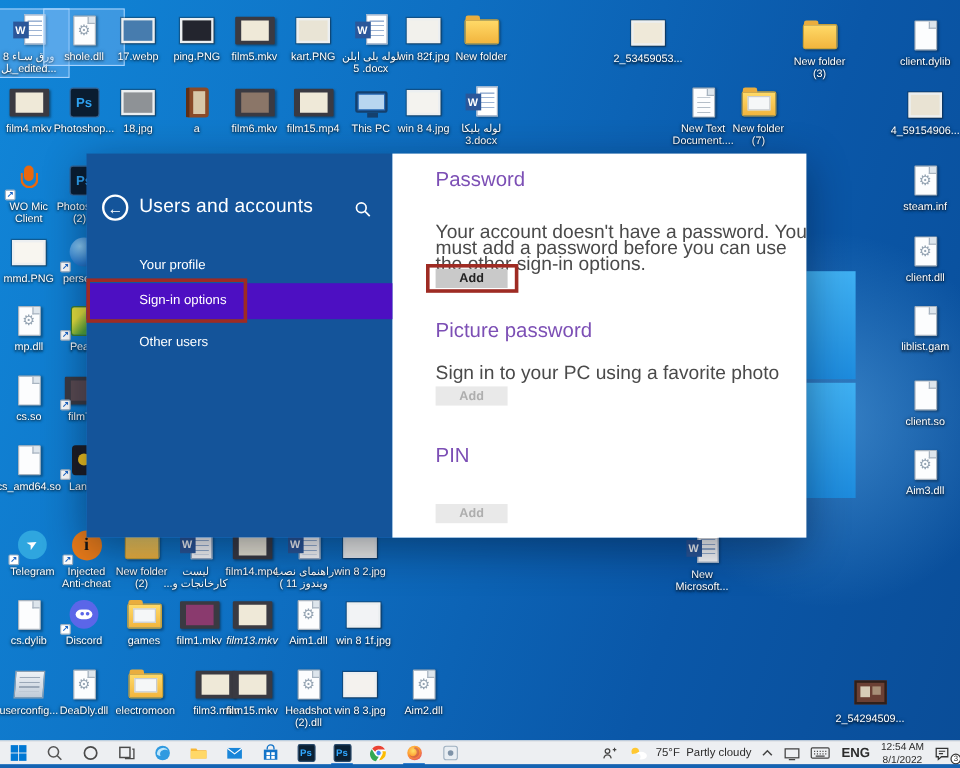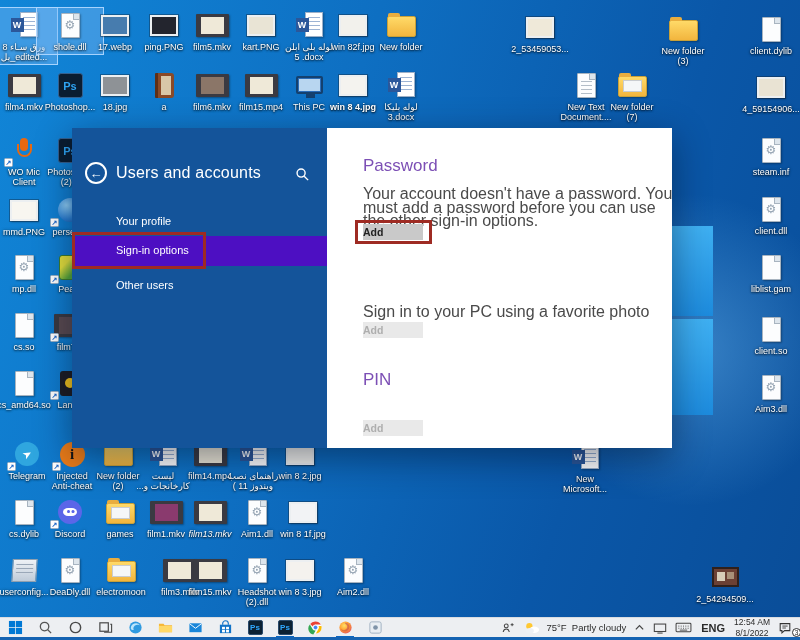--- a/index.html
+++ b/index.html
@@ -66,21 +66,21 @@
   .back{position:absolute;left:13px;top:34px;width:22px;height:22px;border:2px solid #fff;border-radius:50%;color:#fff;
     display:flex;align-items:center;justify-content:center;font-size:13px;line-height:1;cursor:pointer;}
   .stitle{position:absolute;left:44px;top:36px;font-size:16px;font-weight:400;letter-spacing:.2px;}
   .ssearch{position:absolute;right:17px;top:39px;width:15px;height:15px;cursor:pointer;}
   .nav-item{position:absolute;left:44px;font-size:11px;cursor:pointer;z-index:2;}
   .nav-band{position:absolute;left:0;top:108px;width:255px;height:30px;background:#4d0fc2;z-index:1;}
   .redbox-nav{position:absolute;left:0;top:104px;width:134px;height:37px;border:3px solid #9e2b23;z-index:4;pointer-events:none;}
   .cont{flex:1;background:#fff;position:relative;color:#4a4a4a;}
   .sech{position:absolute;left:36px;font-size:17px;font-weight:400;color:#7c4fb5;}
   .secp{position:absolute;left:36px;width:314px;font-size:16px;line-height:13.5px;color:#4a4a4a;}
-  .abtn{position:absolute;left:36px;width:60px;height:16px;font-size:10.5px;font-weight:700;text-align:left;line-height:16px;cursor:pointer;}
+  .abtn{position:absolute;left:36px;width:60px;height:16px;font-size:10.5px;font-weight:700;text-align:center;line-height:16px;cursor:pointer;}
   .abtn.en{background:#c9c9c9;color:#222;}
   .abtn.dis{background:#e9e9e9;color:#aeaeae;cursor:default;}
   .redbox-add{position:absolute;left:28px;top:92px;width:77px;height:24px;border:3px solid #9e2b23;z-index:3;pointer-events:none;}
 
   
   .taskbar{position:absolute;left:0;bottom:3px;width:800px;height:20px;background:#edeff2;border-top:1px solid #d9dce1;z-index:30;display:flex;align-items:center;}
   .bstrip{position:absolute;left:0;bottom:0;width:800px;height:3px;background:#1563b2;z-index:31;}
   .tbtn{width:30px;height:20px;display:flex;align-items:center;justify-content:center;position:relative;cursor:pointer;flex:none;}
   .tbtn svg{width:15px;height:15px;display:block;}
   .tbtn.run::after{content:'';position:absolute;left:6px;right:6px;bottom:0;height:2px;background:#0a66c2;}
@@ -223,21 +223,21 @@
         <div class="lbl">film15.mp4</div>
       </div>
       <div class="dicon" style="left: 276px; top: 68px;">
         <div class="glyph">
           <span class="gpc">
             <i></i>
           </span>
         </div>
         <div class="lbl">This PC</div>
       </div>
-      <div class="dicon" style="left: 320px; top: 68px; font-weight: bold;">
+      <div class="dicon" style="left: 320px; top: 68px;">
         <div class="glyph">
           <span class="gi" style="background:#f4f3ef"></span>
         </div>
         <div class="lbl">win 8 4.jpg</div>
       </div>
       <div class="dicon" style="left: 368px; top: 68px;">
         <div class="glyph">
           <span class="gw">
             <span class="pg"></span>
             <span class="wb">W</span>
@@ -561,25 +561,26 @@
             <line x1="9.8" y1="9.8" x2="14" y2="14" stroke="#fff" stroke-width="1.5"></line>
           </svg>
       </div>
       <div class="nav-band"></div>
       <div class="nav-item" style="top:87px">Your profile</div>
       <div class="nav-item" style="top:116px">Sign-in options</div>
       <div class="nav-item" style="top:151px">Other users</div>
       <div class="redbox-nav"></div>
     </div>
     <div class="cont">
-      <div class="sech" style="top:28px">Password</div>
+      <div class="sech" style="top:12px">Password</div>
       <div class="secp" style="top:59px">Your account doesn't have a password. You must add a password before you can use the other sign-in options.</div>
       <div class="redbox-add"></div>
       <div class="abtn en" style="top:96px">Add</div>
 
+      <div class="sech" style="top:138px">Picture password</div>
       <div class="secp" style="top:177px">Sign in to your PC using a favorite photo</div>
       <div class="abtn dis" style="top:194px">Add</div>
 
       <div class="sech" style="top:242px">PIN</div>
       <div class="abtn dis" style="top:292px">Add</div>
     </div>
   </div>
 
   <div class="taskbar">
     <div id="tb-left" style="display:flex;align-items:center;height:20px;">

